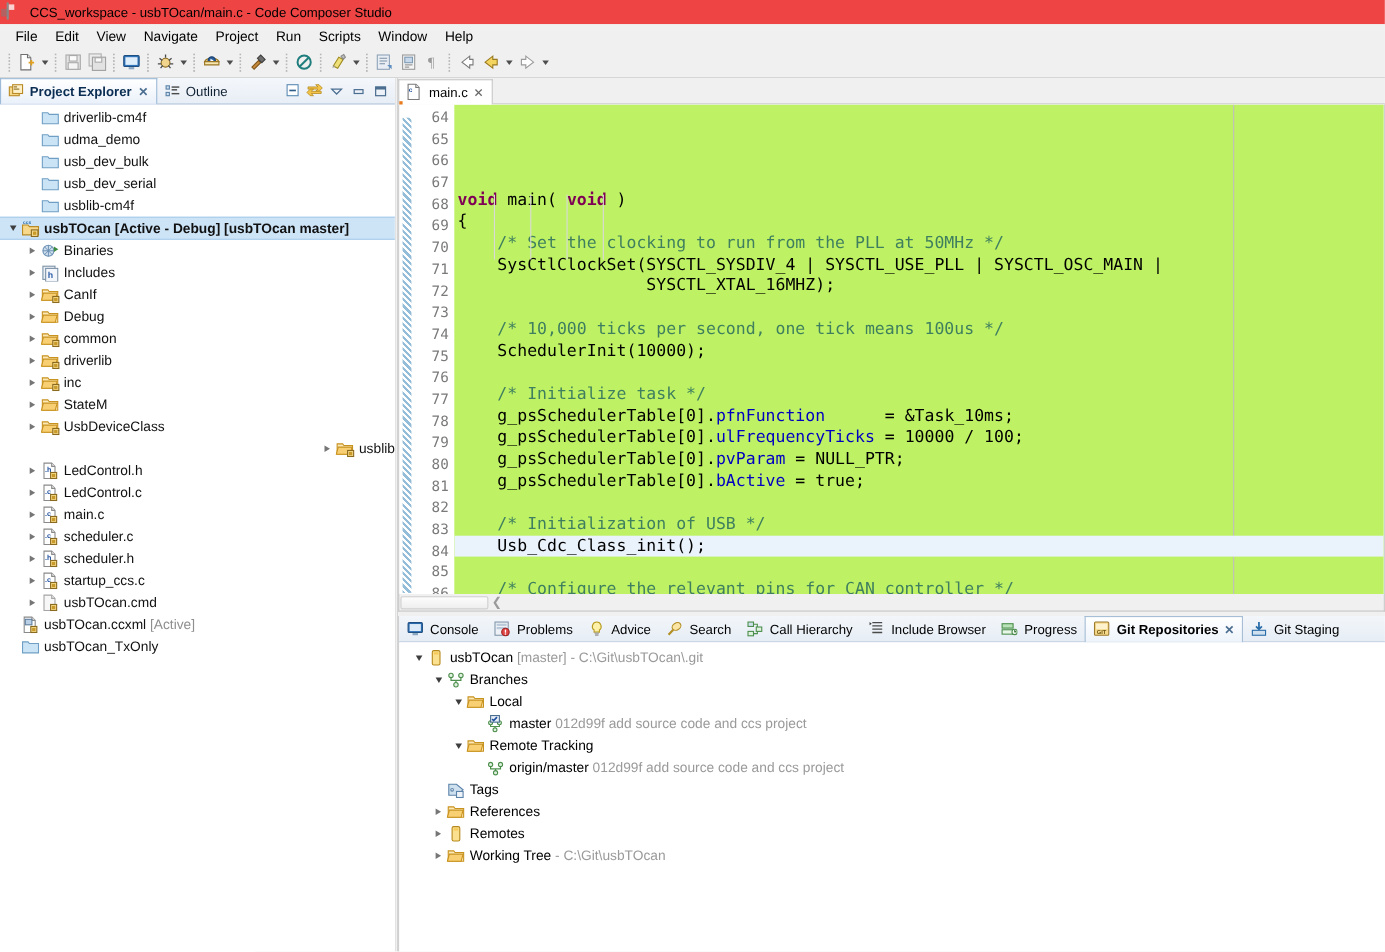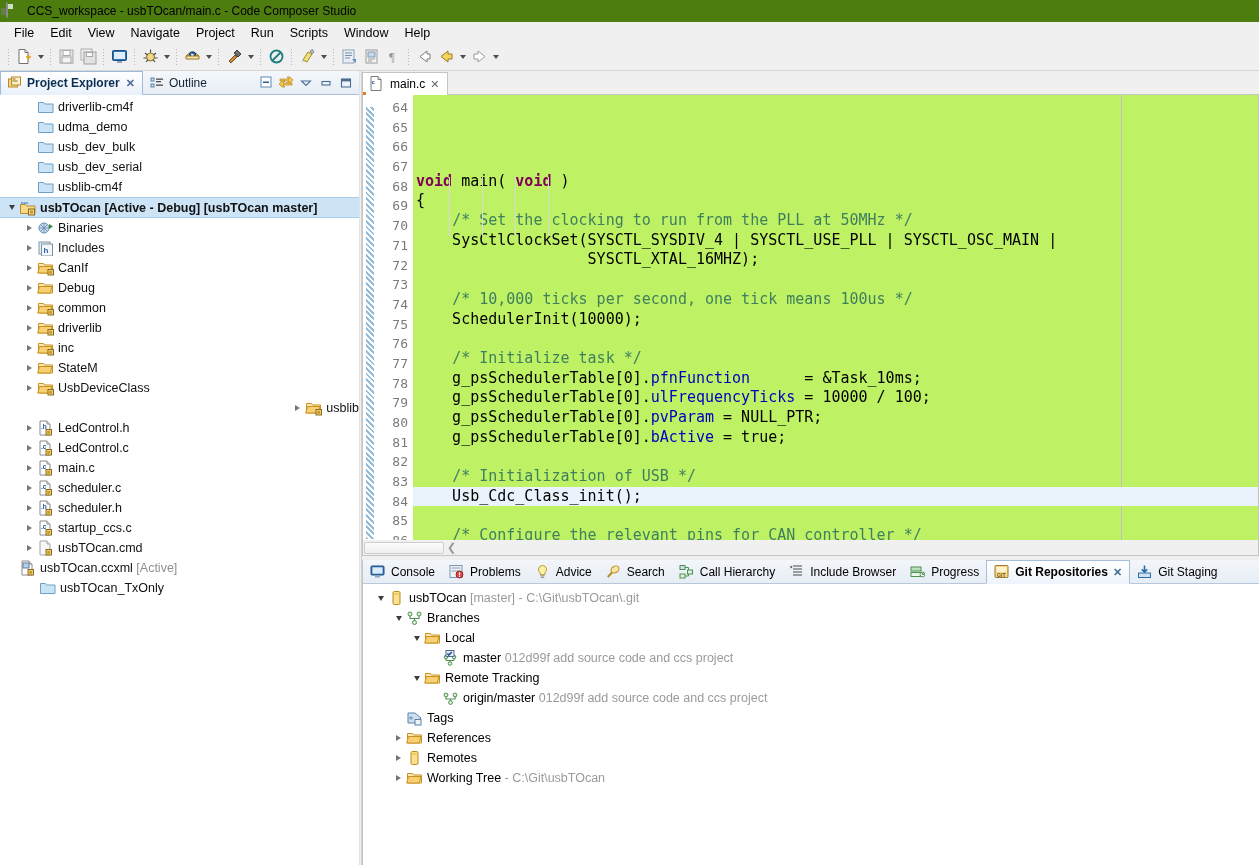--- a/index.html
+++ b/index.html
@@ -12,21 +12,21 @@
     font-family: "Liberation Sans", sans-serif;
     font-size: 12px;
     color: #000;
     -webkit-font-smoothing: antialiased;
   }
   #app { position: relative; width: 1259px; height: 865px; background: #f0f0f0; }
 
   
   .titlebar {
     height: 22px; display: flex; align-items: center;
-    padding-left: 6px; background: #4d7c0f;
+    padding-left: 6px; background: #ef4444;
     font-size: 12px; color: #000;
   }
   .titlebar .tb-icon {
     width: 16px; height: 16px; margin-right: 5px;
     display: inline-block; position: relative; flex: 0 0 auto;
   }
   .ccsbox {
     width: 13px; height: 13px; margin-top: 1px;
     background: linear-gradient(135deg,#d9d9d9 0%, #bdbdbd 45%, #9e9e9e 100%);
     border: 1px solid #8b8b8b; border-radius: 1px; position: relative;
@@ -667,21 +667,21 @@
             <span class="twist"></span>
             <span class="ticon"><svg width="18" height="16" viewBox="0 0 18 16">
                 <path d="M3 1h7l3 3v11H3z" fill="#ffffff" stroke="#8a8a8a"></path>
                 <path d="M10 1v3h3" fill="#ededed" stroke="#8a8a8a"></path>
                 <rect x="4" y="3" width="6" height="5" fill="#b9cfe5" stroke="#5e7f9f"></rect>
                 <rect x="9" y="9.5" width="5.5" height="5.5" fill="#f6d98a" stroke="#8a6a1e"></rect>
                 <rect x="10.2" y="10.8" width="3" height="3" fill="#c79a2a"></rect>
               </svg></span>
             <span class="tlabel"><span>usbTOcan.ccxml</span><span class="dim"> [Active]</span></span>
           </div>
-          <div class="trow" style="padding-left: 4px; margin-left: 20px;">
+          <div class="trow" style="padding-left: 4px;">
             <span class="twist"></span>
             <span class="ticon"><svg width="18" height="16" viewBox="0 0 18 16">
                 <path d="M1.5 3.5h5l1.2 1.5h8.3v8.5h-14.5z" fill="#cbe4f5" stroke="#6f9fc4"></path>
               </svg></span>
             <span class="tlabel"><span>usbTOcan_TxOnly</span></span>
           </div>
         </div>
     </div>
 
     <div class="vsplit"></div>

